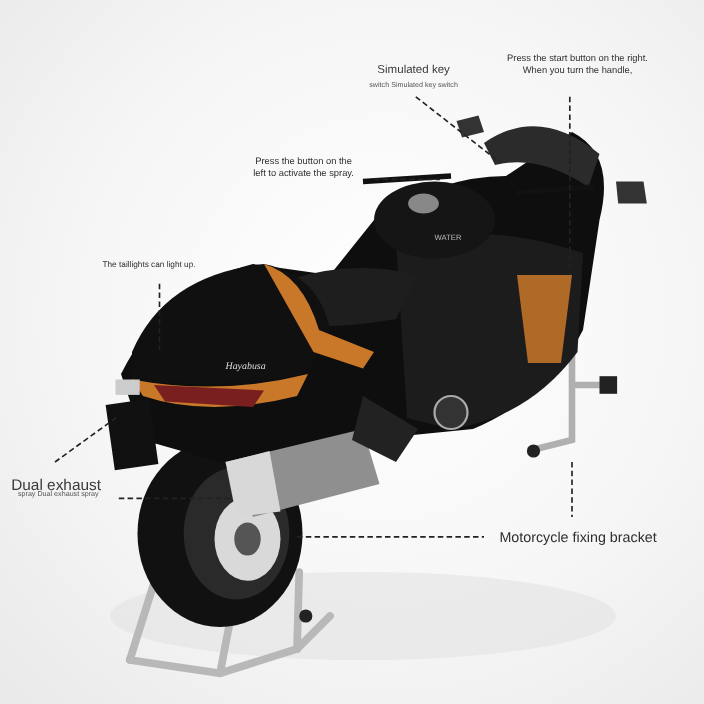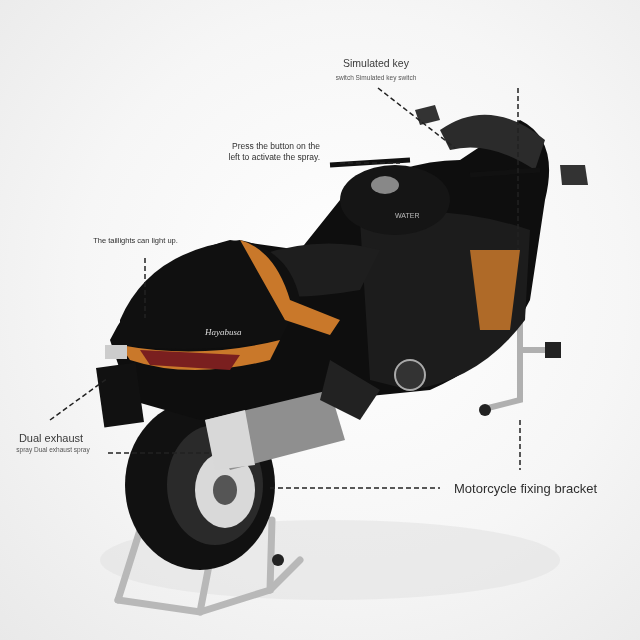--- a/index.html
+++ b/index.html
@@ -81,26 +81,28 @@
       <path d="M108 453 L210 453"></path>
       <path d="M270 488 L440 488"></path>
       <path d="M520 420 L520 470"></path>
     </g>
   </svg>
 
   <div class="lbl title" style="left:336px; top:57px; width:80px;text-align:center;">Simulated key</div>
   <div class="lbl sub" style="left:330px; top:74px; width:92px;">switch Simulated key switch</div>
 
   <div class="lbl body" style="left:440px; top:47px; width:170px;">
+    <div>Press the start button on the right.</div>
+    <div>When you turn the handle,</div>
   </div>
 
-  <div class="lbl body" style="left:208px; top:141px; width:112px;text-align:right;">
+  <div class="lbl body" style="left:220px; top:141px; width:112px;">
     <div>Press the button on the</div>
     <div>left to activate the spray.</div>
   </div>
 
   <div class="lbl body" style="left:78px; top:236px; width:115px; font-size:7.5px;">The taillights can light up.</div>
 
-  <div class="lbl title" style="left:10px; top:432px; width:82px; font-size:11px;">Dual exhaust</div>
+  <div class="lbl title" style="left:10px; top:432px; width:82px; font-size:14px;">Dual exhaust</div>
   <div class="lbl sub" style="left:6px; top:446px; width:94px;">spray Dual exhaust spray</div>
 
   <div class="lbl body" style="left:454px; top:481px; width:112px; font-size:13px;">Motorcycle fixing bracket</div>
 </div>
 
 </body></html>

